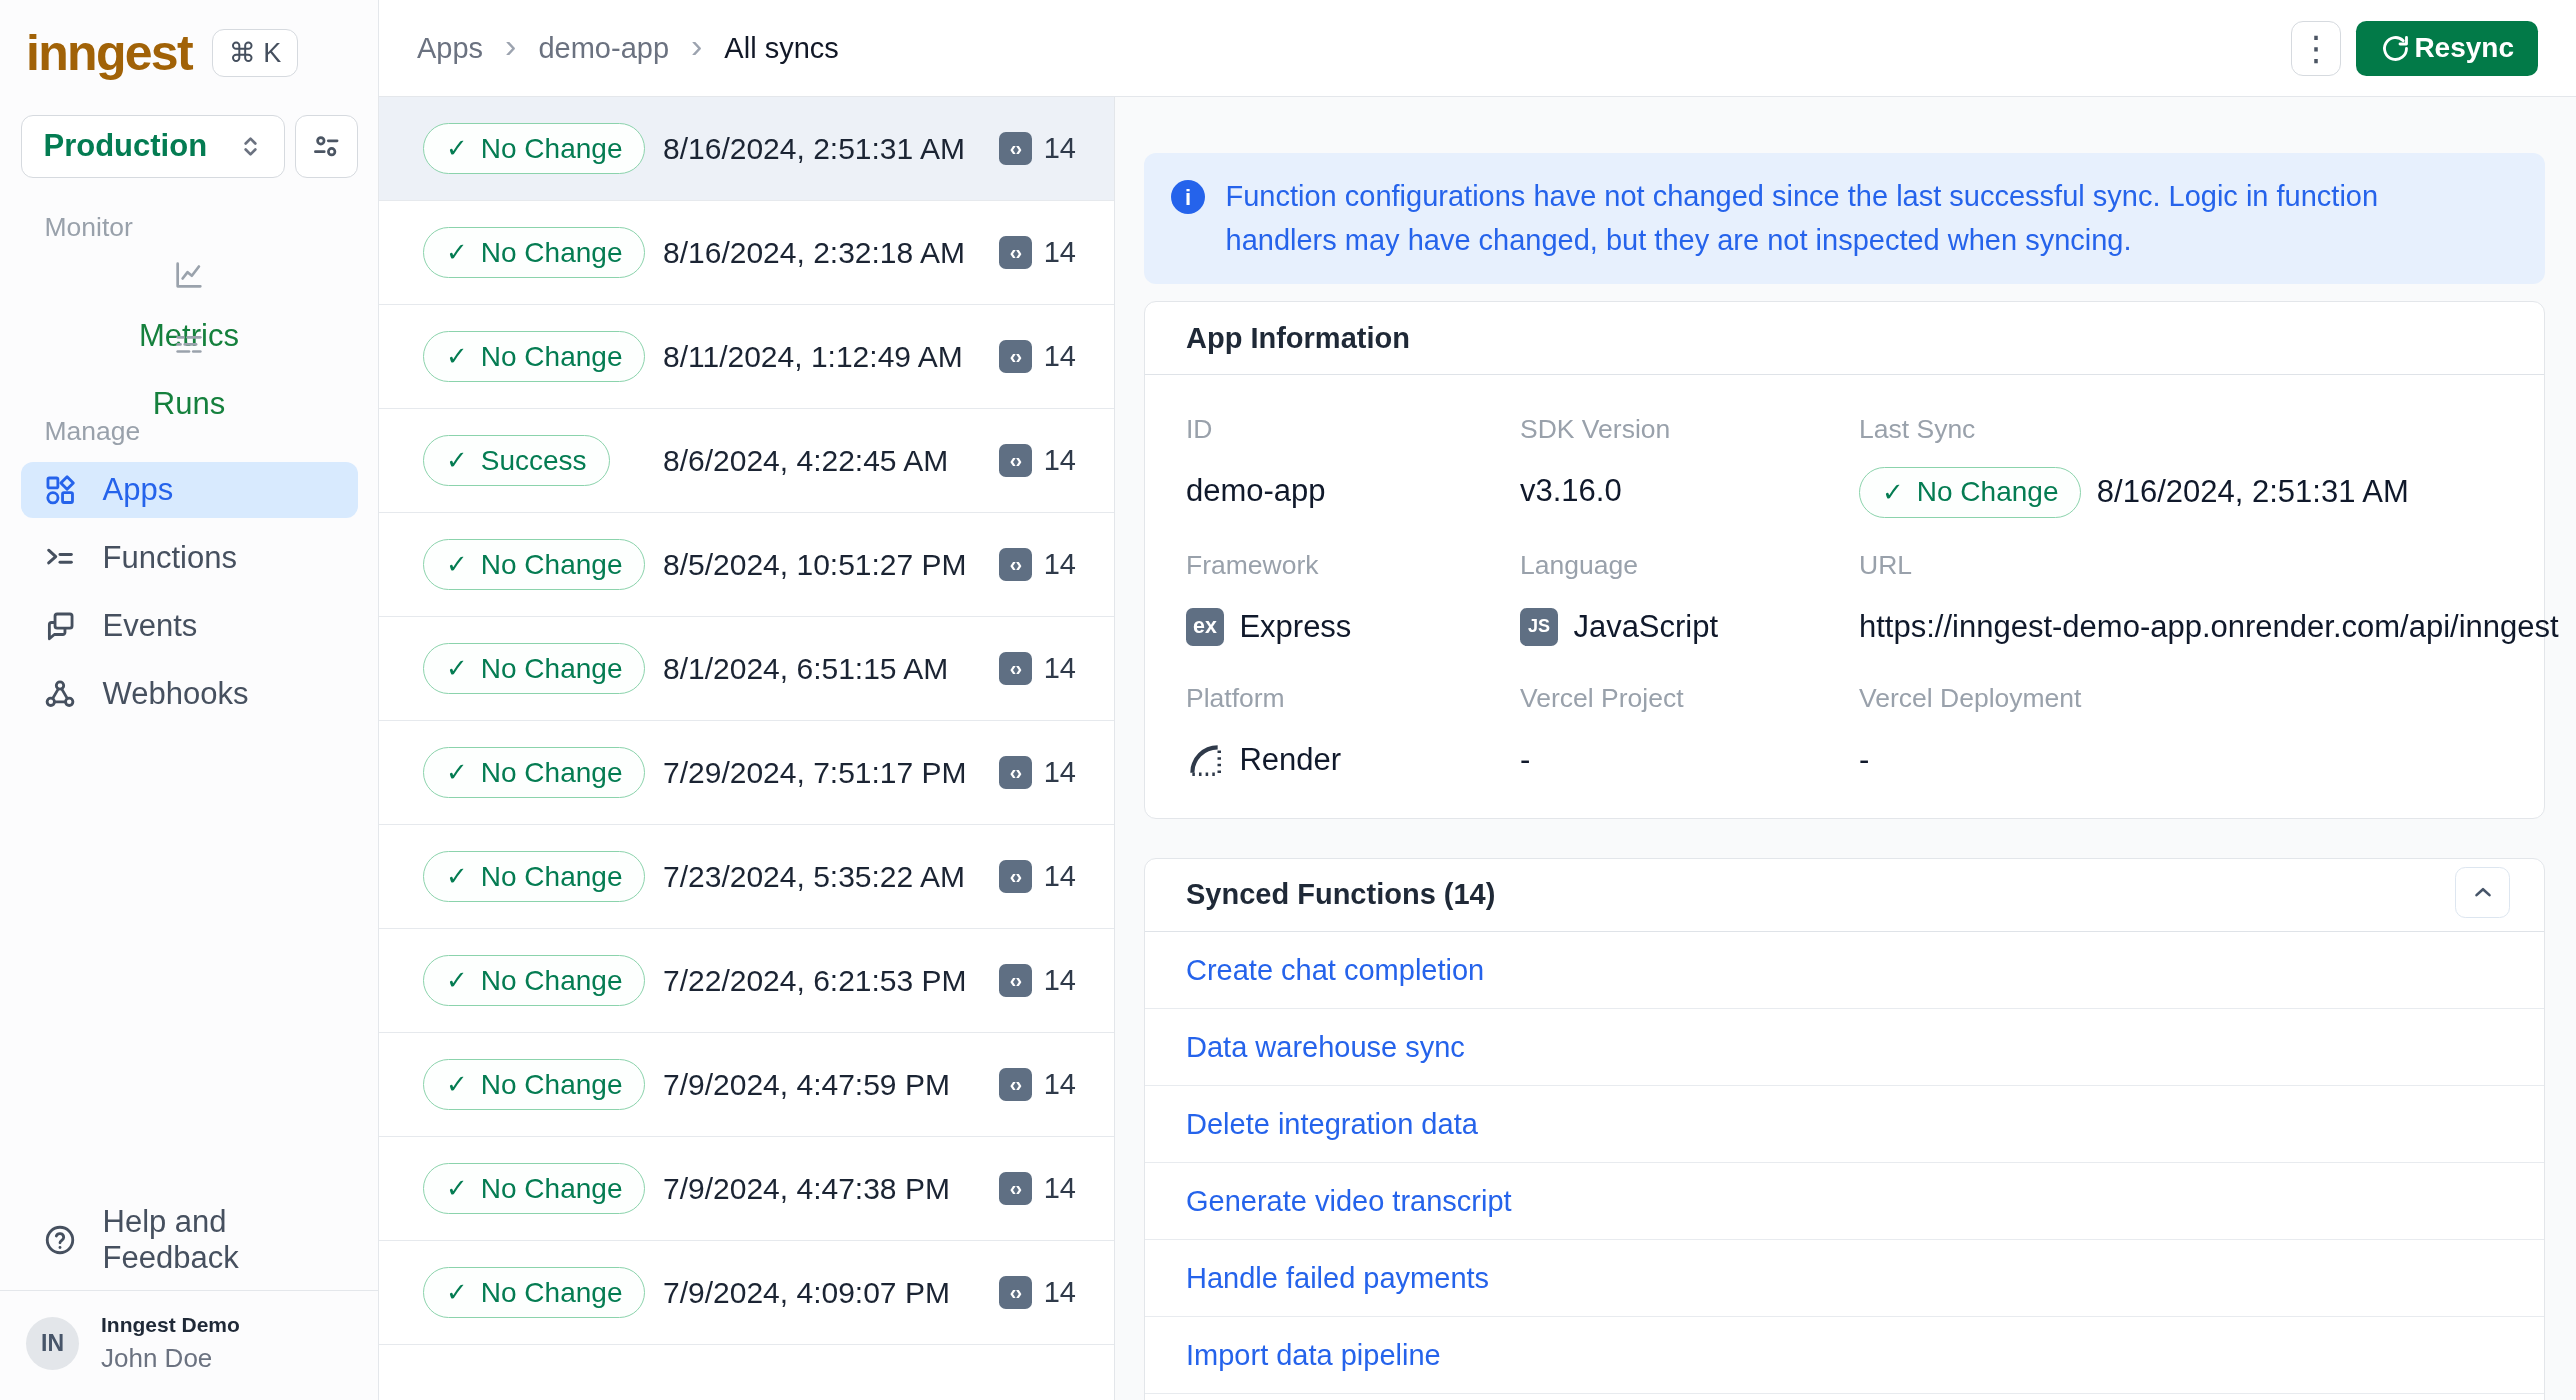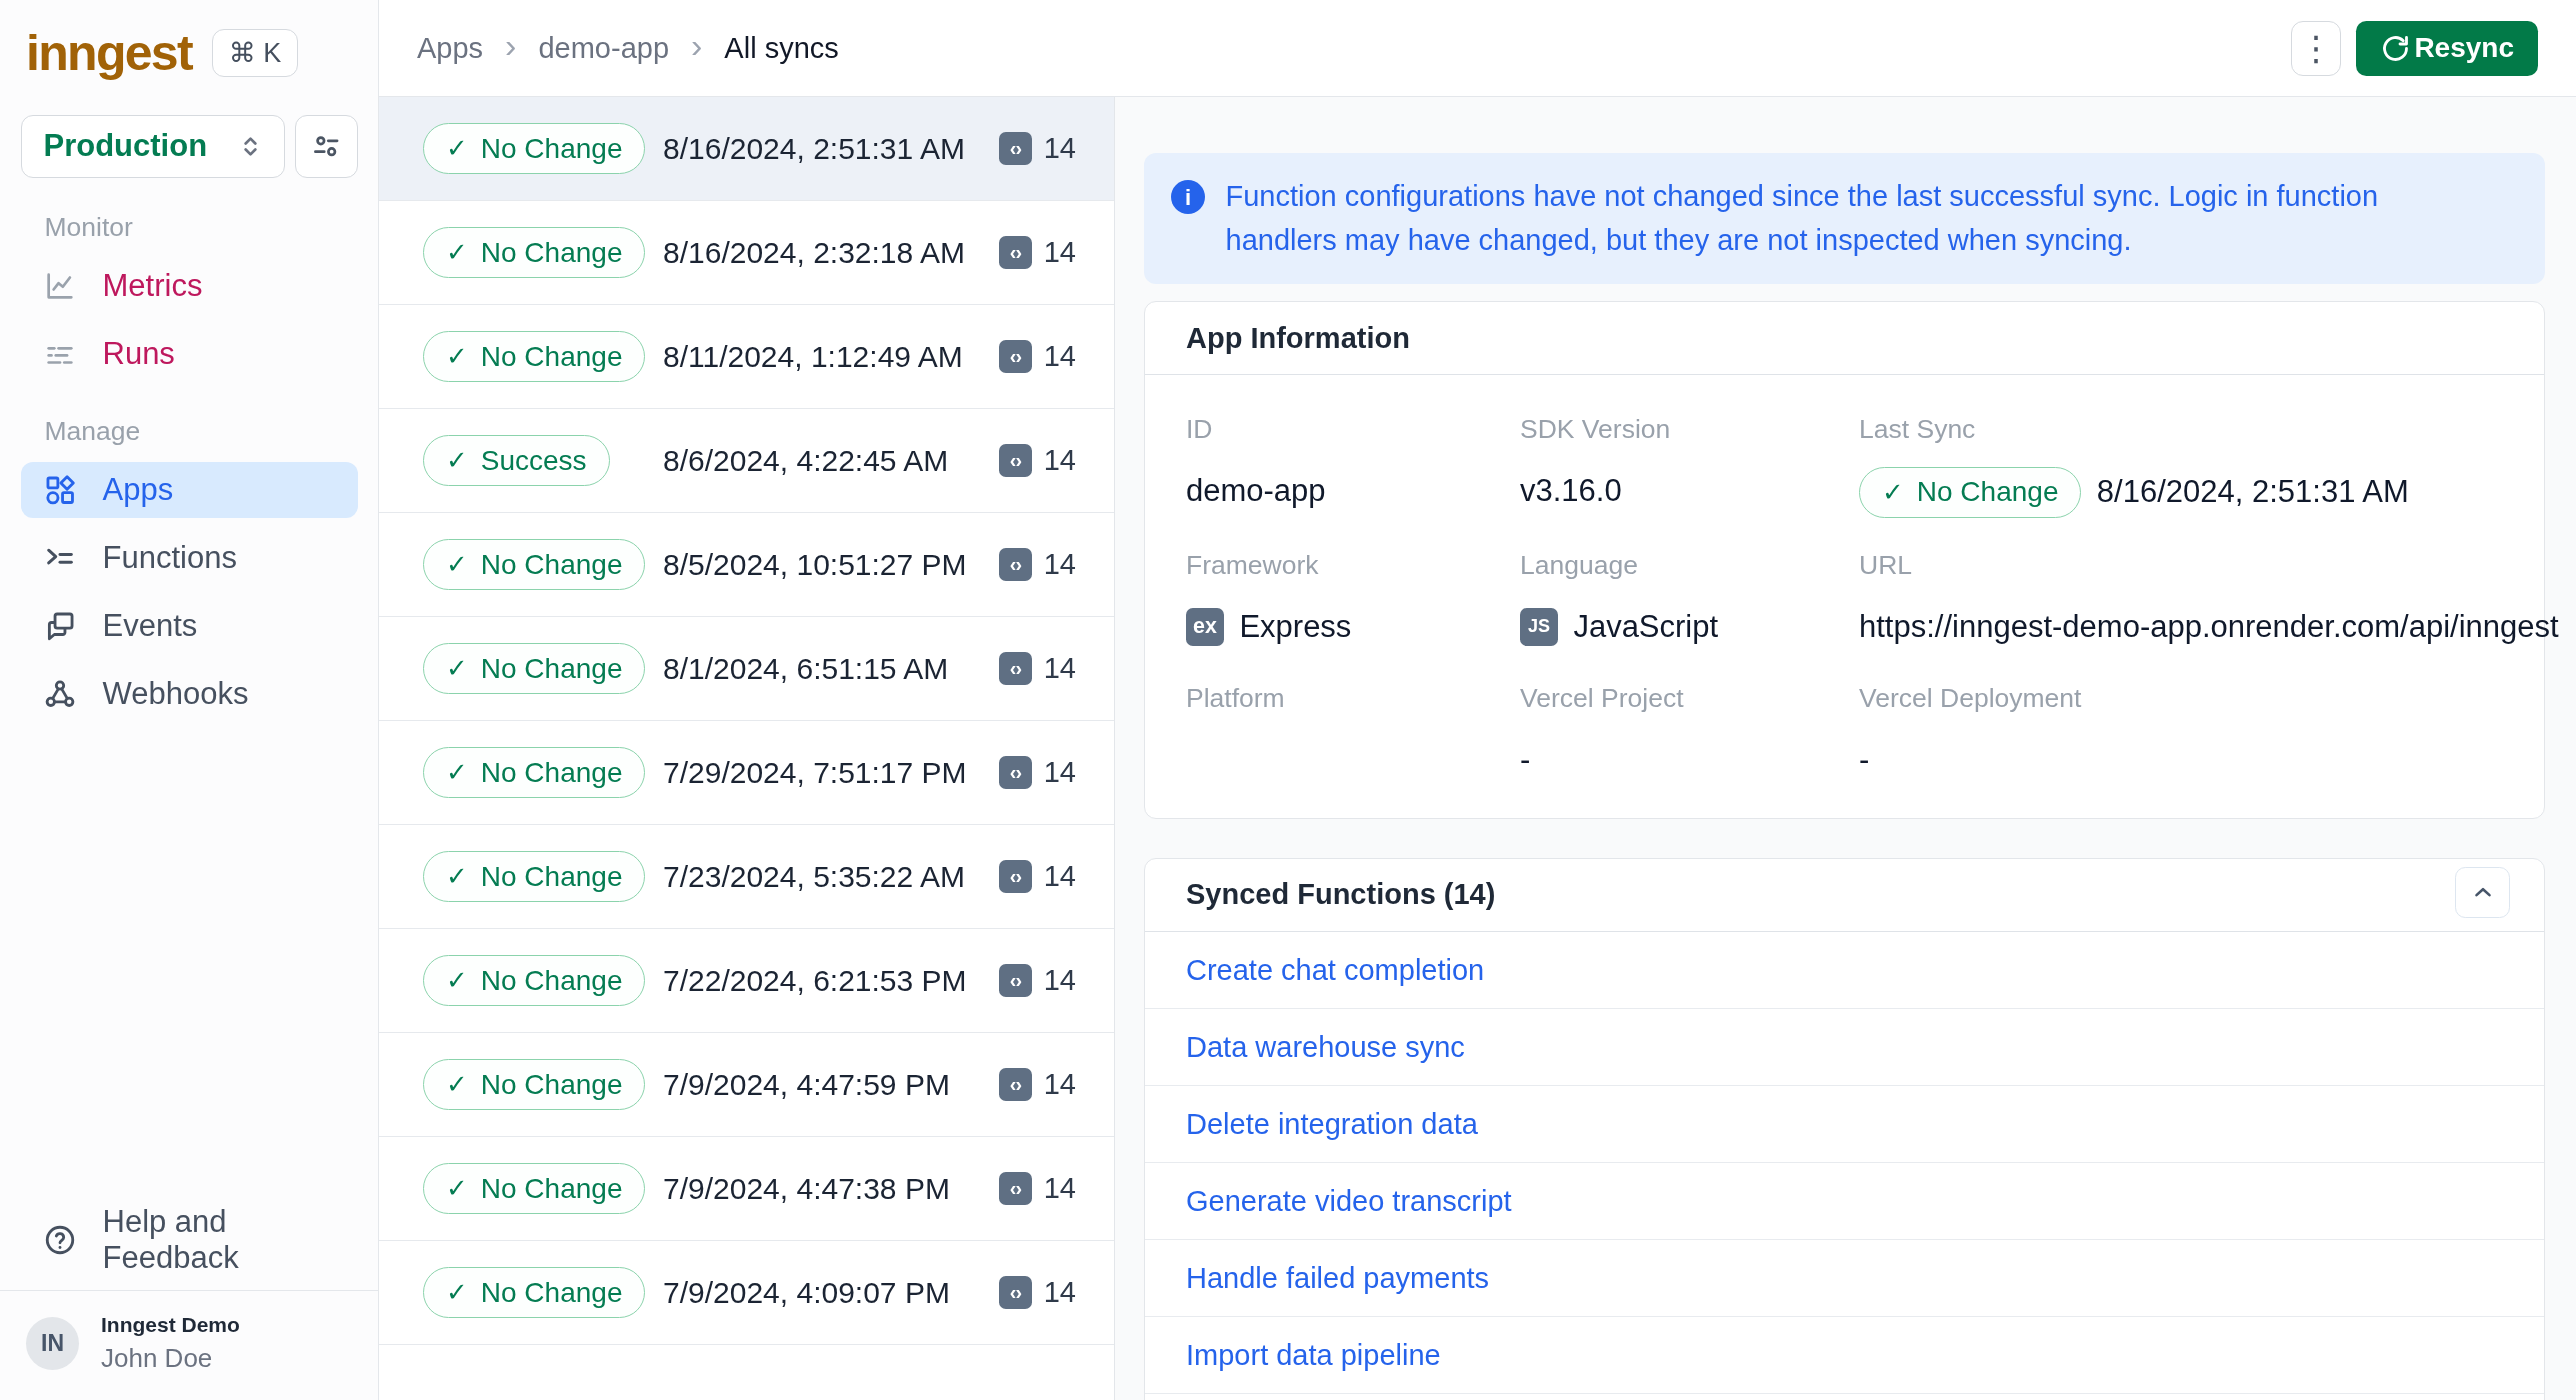--- a/index.html
+++ b/index.html
@@ -16,21 +16,21 @@
   .env-row { margin:32.5px 20.5px 0; display:flex; gap:10px; }
   .env-select { flex:1; height:63px; border:1.7px solid #d6dadf; border-radius:12px; background:#fff;
     display:flex; align-items:center; padding:0 19px 0 22px; color:#047C52; font-weight:600; font-size:31px; cursor:pointer; }
   .env-select svg { margin-left:auto; }
   .icon-btn-sq { width:63px; height:63px; border:1.7px solid #d6dadf; border-radius:12px;
     background:#fff; display:grid; place-items:center; cursor:pointer; }
   .nav { margin-top:26px; padding:0 20.5px; }
   .section-label { padding:0 24px; color:#99a1ab; font-size:26.5px; margin:34px 0 15.4px; }
   .nav-item { height:56px; display:flex; align-items:center; gap:26px; padding:0 22px;
     border-radius:12px; color:#46505f; font-size:31px; font-weight:500; margin-bottom:12px; cursor:pointer; }
-  .nav-item.muted { color:#be185d; }
+  .nav-item.muted { color:#15803d;flex-direction:column; }
   .nav-item.active { background:#d8eafe; color:#2563eb; }
   .nav-item .nav-icon { width:34px; height:34px; display:grid; place-items:center; flex-shrink:0; }
   .sidebar-footer { position:absolute; bottom:0; left:0; right:0; }
   .sidebar-footer .pad { padding:0 20.5px; }
   .user-divider { border-top:0.9px solid #e4e7eb; margin-top:22px; }
   .user-row { display:flex; align-items:center; gap:22px; padding:22px 26px 27px; cursor:pointer; }
   .avatar { width:53px; height:53px; border-radius:50%; background:#e3e6ea; color:#475569;
     display:grid; place-items:center; font-size:23px; font-weight:600; flex-shrink:0; }
   .user-org { font-size:21px; font-weight:600; color:#1f2937; }
   .user-name { font-size:26px; color:#6b7280; margin-top:6px; }
@@ -454,20 +454,32 @@
           <span>JavaScript</span>
         </div>
       </div>
       <div>
         <div class="field-label">URL</div>
         <div class="field-value">https://inngest-demo-app.onrender.com/api/inngest</div>
       </div>
 
       <div>
         <div class="field-label">Platform</div>
+        <div class="field-value">
+          <span style="line-height:0;">
+            <svg width="38" height="38" viewBox="0 0 24 24" fill="none">
+                <path d="M4 20A16 16 0 0 1 20 4" stroke="#2f3a4a" stroke-width="2.6"></path>
+                <g stroke="#2f3a4a" stroke-width="2.2" stroke-dasharray="1.6 2.6">
+                  <path d="M21 6v15"></path>
+                  <path d="M4 21h16"></path>
+                </g>
+              </svg>
+          </span>
+          <span>Render</span>
+        </div>
       </div>
       <div>
         <div class="field-label">Vercel Project</div>
         <div class="field-value">-</div>
       </div>
       <div>
         <div class="field-label">Vercel Deployment</div>
         <div class="field-value">-</div>
       </div>
     </div>

